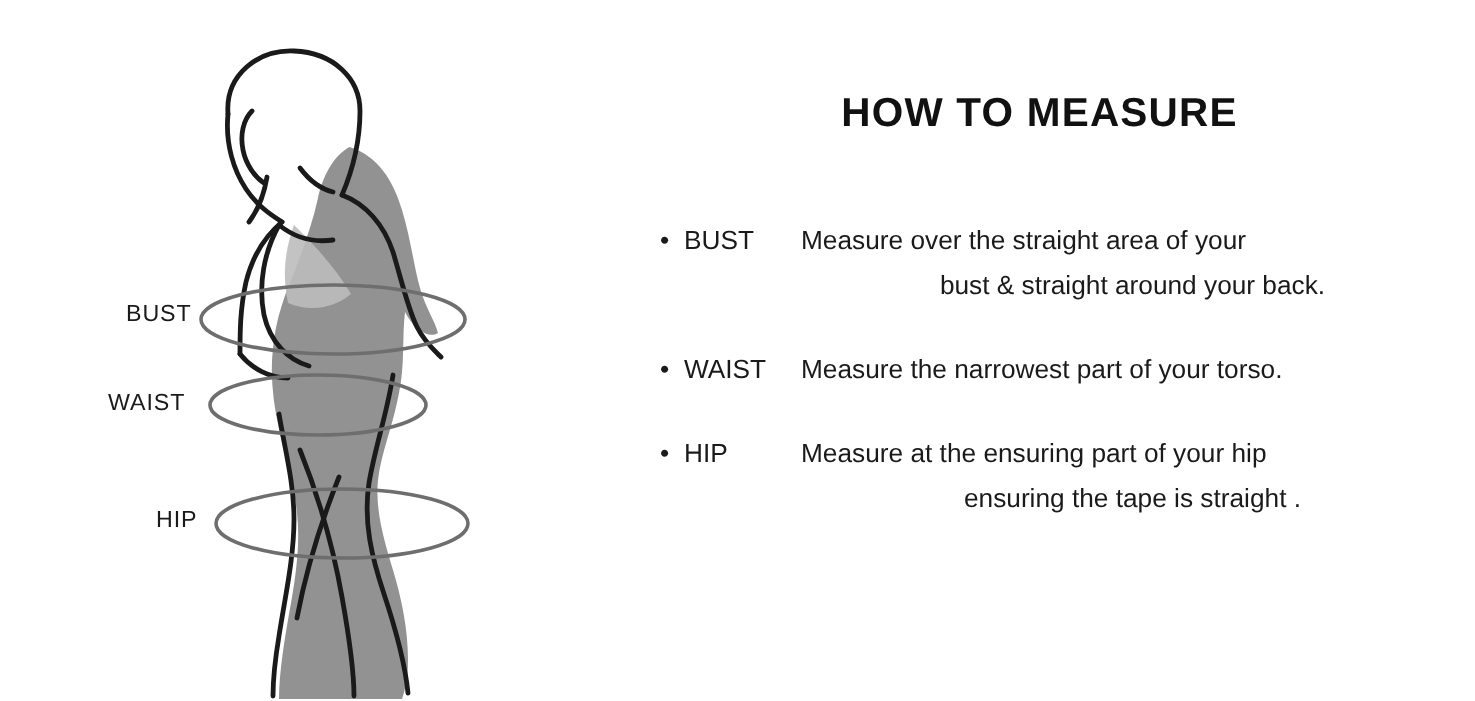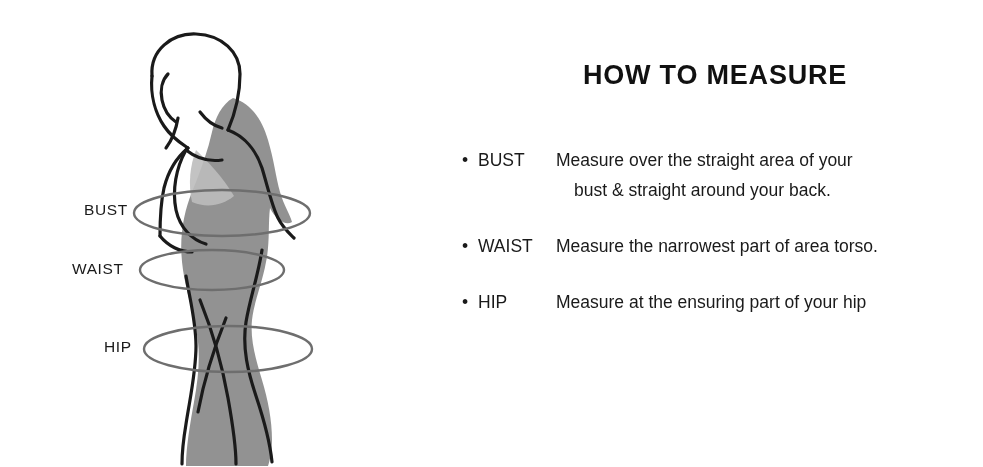--- a/index.html
+++ b/index.html
@@ -41,21 +41,21 @@
     font-family: "Liberation Sans", sans-serif;
     white-space: nowrap;
   }
   #label-bust  { left: 84px;  top: 201px; }
   #label-waist { left: 72px;  top: 260px; }
   #label-hip   { left: 104px; top: 338px; }
 
   
   #content {
     position: absolute;
-    left: 430px;
+    left: 408px;
     top: 0;
     width: 553px;
     height: 467px;
   }
   #heading {
     position: absolute;
     left: 40px;
     top: 60px;
     width: 490px;
     text-align: center;
@@ -86,20 +86,21 @@
     line-height: 30px;
     color: #1a1a1a;
   }
   .bullet-term {
     display: inline-block;
     min-width: 78px;
   }
   .bullet-line2 {
     display: block;
     padding-left: 96px;
+    text-align: center;
   }
 </style>
 </head>
 <body>
 
 <div id="page">
 
   <div id="illustration">
 
     <svg id="figure-svg" width="430" height="467" viewBox="0 0 430 467">
@@ -177,24 +178,25 @@
     <div id="bullet-list">
 
       <div class="bullet-item">
         <span class="bullet-dot">•</span>
         <span class="bullet-term">BUST</span><span>Measure over the straight area of your</span>
         <span class="bullet-line2">bust &amp; straight around your back.</span>
       </div>
 
       <div class="bullet-item">
         <span class="bullet-dot">•</span>
-        <span class="bullet-term">WAIST</span><span>Measure the narrowest part of area torso.</span>
+        <span class="bullet-term">WAIST</span><span>Measure the narrowest part of your torso.</span>
       </div>
 
       <div class="bullet-item">
         <span class="bullet-dot">•</span>
         <span class="bullet-term">HIP</span><span>Measure at the ensuring part of your hip</span>
+        <span class="bullet-line2">ensuring the tape is straight .</span>
       </div>
 
     </div>
   </div>
 
 </div>
 
 </body></html>

